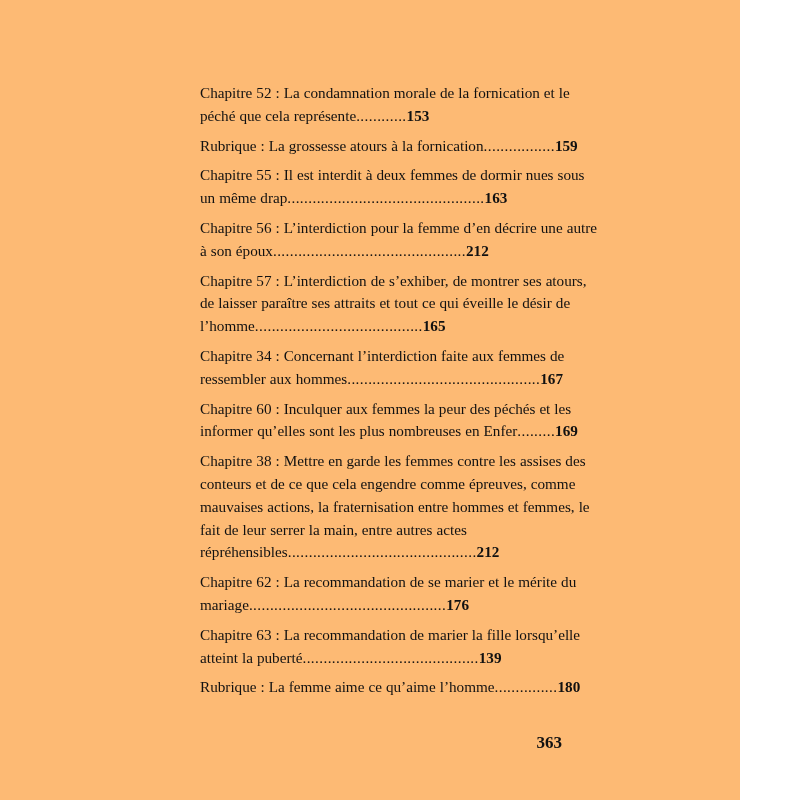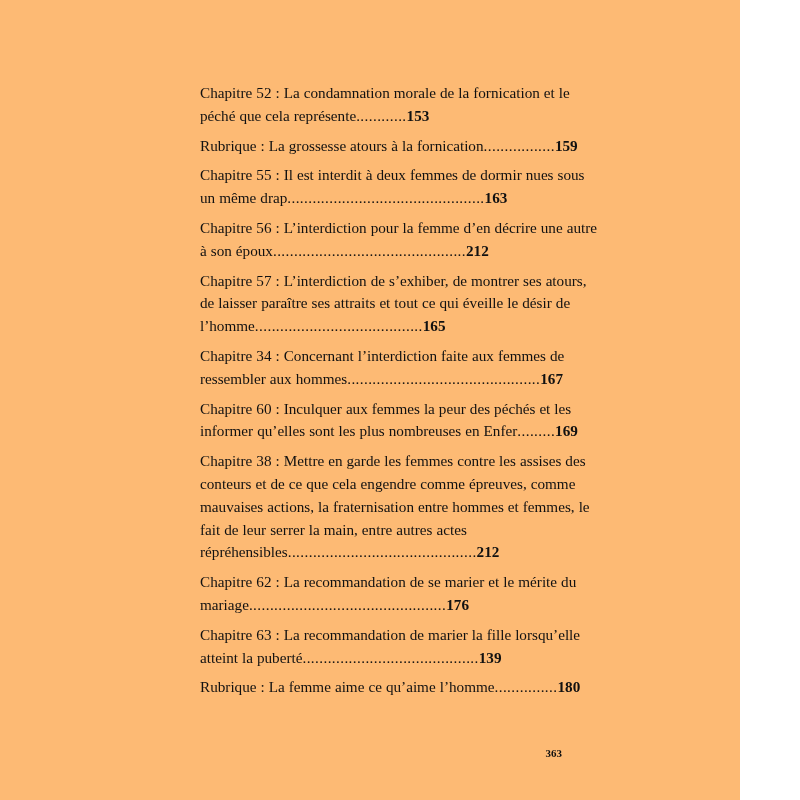--- a/index.html
+++ b/index.html
@@ -36,22 +36,22 @@
     display: inline;
     letter-spacing: 0.4px;
   }
   .entry .pg {
     display: inline;
     font-weight: bold;
   }
   .folio {
     position: absolute;
     right: 178px;
-    bottom: 41px;
-    font-size: 11px;
+    bottom: 47px;
+    font-size: 17px;
     font-weight: bold;
     font-family: "Liberation Serif", serif;
     color: #111111;
   }
 </style>
 </head>
 <body>
 
 <div class="page">
 

